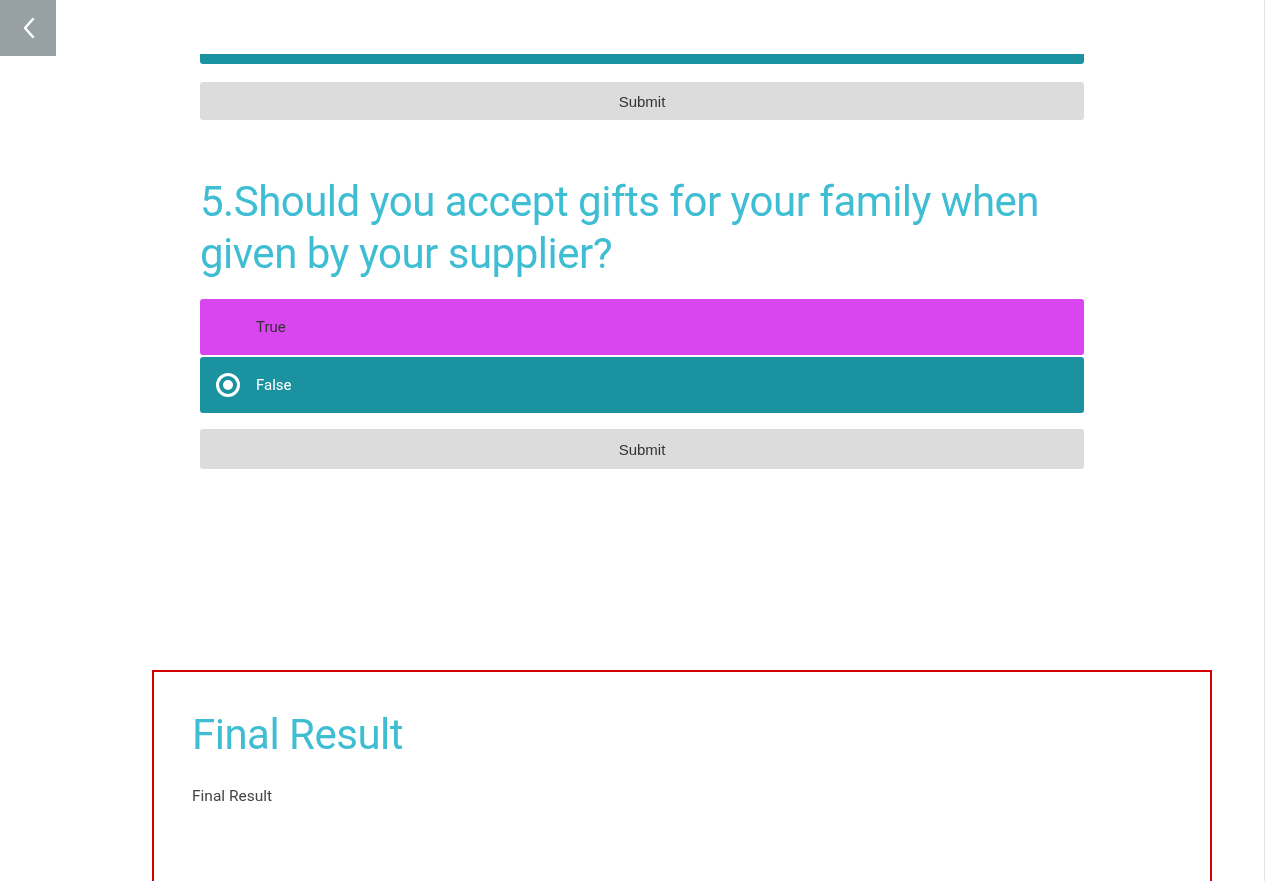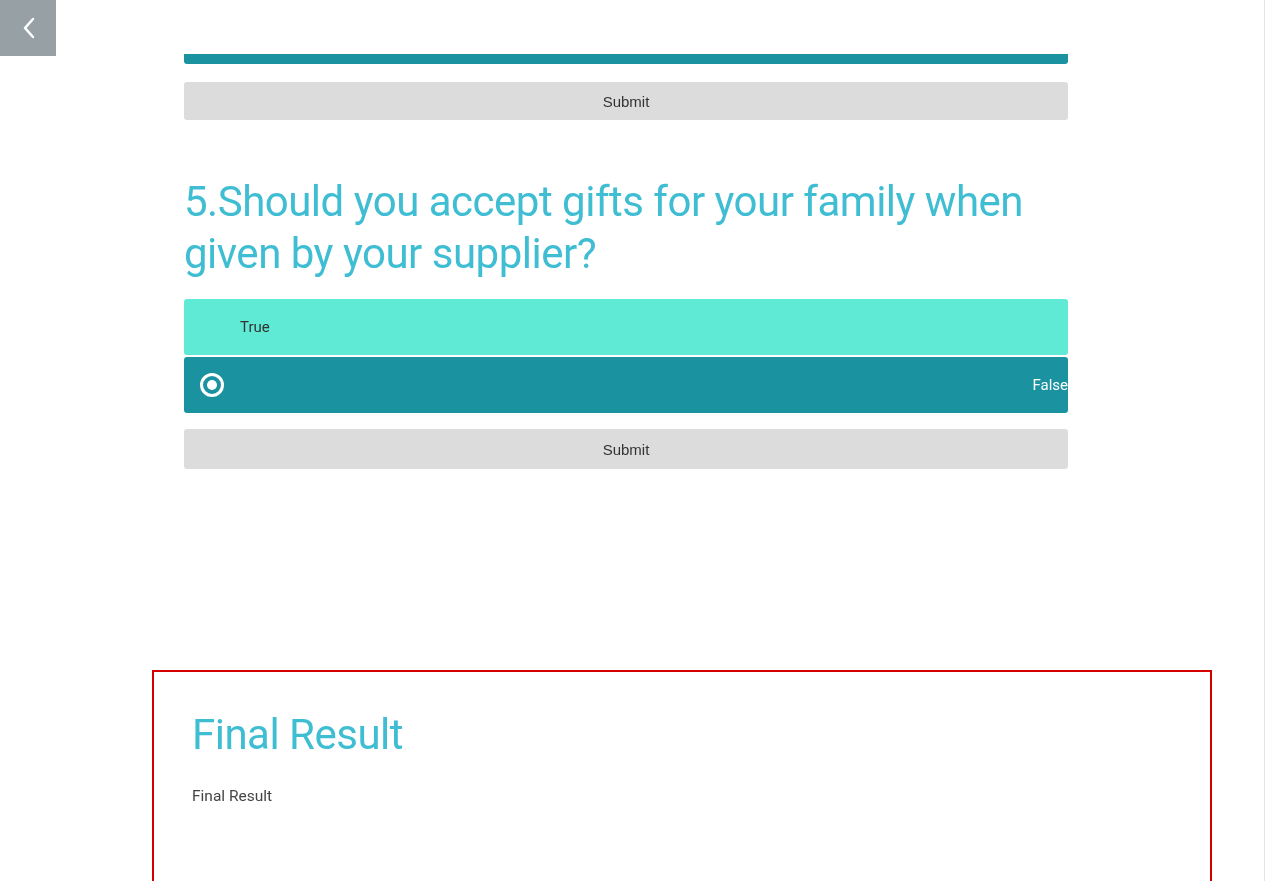--- a/index.html
+++ b/index.html
@@ -27,21 +27,21 @@
       justify-content: center;
       cursor: pointer;
     }
     .back-tab svg {
       width: 14px;
       height: 22px;
       fill: #ffffff;
     }
     .content-wrapper {
       position: absolute;
-      left: 184px;
+      left: 200px;
       top: 0;
       width: 884px;
     }
     .teal-bar {
       height: 10px;
       background: #1a92a0;
       border-radius: 0 0 3px 3px;
       margin-top: 54px;
     }
     .submit-btn {
@@ -76,28 +76,27 @@
       height: 56px;
       border-radius: 3px;
       display: flex;
       align-items: center;
       padding-left: 16px;
       margin-bottom: 2px;
       cursor: pointer;
       font-size: 15px;
     }
     .option.unselected {
-      background: #5eead4;
+      background: #d946ef;
       color: #333333;
       padding-left: 56px;
     }
     .option.selected {
       background: #1a92a0;
       color: #ffffff;
-      justify-content: space-between;
     }
     .radio-outer {
       width: 24px;
       height: 24px;
       border-radius: 50%;
       border: 3px solid #ffffff;
       display: flex;
       align-items: center;
       justify-content: center;
       margin-right: 16px;

